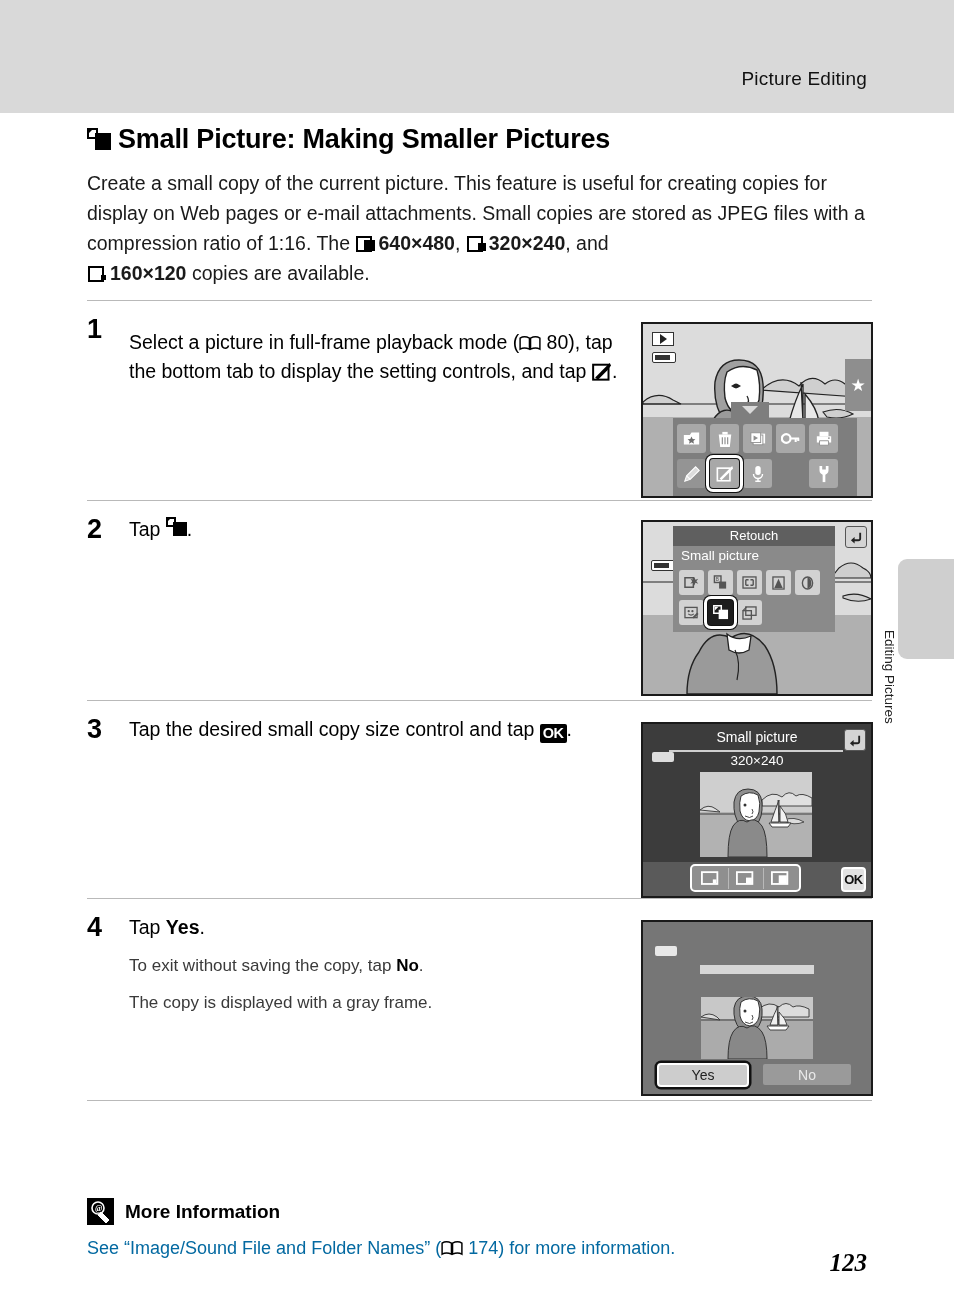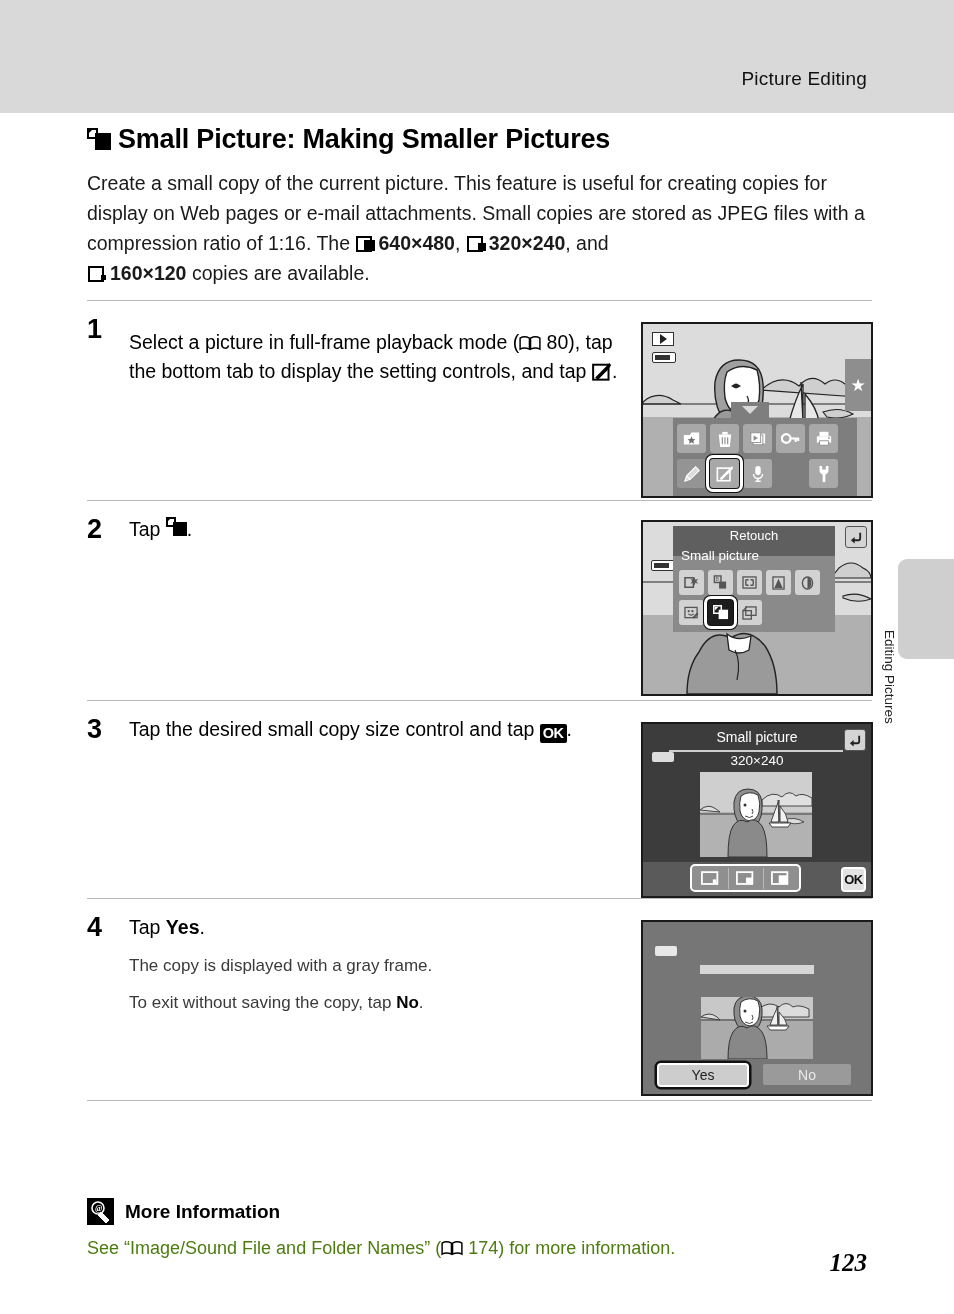--- a/index.html
+++ b/index.html
@@ -138,21 +138,21 @@
   }
   .mbtn.sel{ outline:3px solid #fff; outline-offset:1px; background:#a8a8a8; z-index:3; box-shadow:0 0 0 5px #111; }
   .mbtn.dim{ background:#949494; }
 
   
   .rt-panel{
     position:absolute; left:30px; top:4px; width:162px; height:106px;
     background:#8a8a8a;
   }
   .rt-title{
-    position:absolute; left:0; top:0; width:100%; height:30px;
+    position:absolute; left:0; top:0; width:100%; height:20px;
     background:#5f5f5f; color:#fff; font-size:13px; line-height:20px; text-align:center;
   }
   .rt-sub{
     position:absolute; left:8px; top:22px; color:#fff; font-size:13.5px;
   }
   .rt-back{
     position:absolute; right:4px; top:4px; width:22px; height:22px;
     background:#d4d4d4; border:1.5px solid #555; border-radius:3px; box-sizing:border-box;
     display:flex; align-items:center; justify-content:center;
     color:#222; font-size:14px; line-height:1;
@@ -239,21 +239,21 @@
   .note-head{
     position:absolute; left:87px; top:1198px;
     font-size:19px; font-weight:bold; color:#000;
     display:flex; align-items:center; gap:11px;
   }
   .note-icon{
     width:27px; height:27px; background:#000; position:relative; display:inline-block;
   }
   .note-body{
     position:absolute; left:87px; top:1238px;
-    font-size:18px; color:#4d7c0f;
+    font-size:18px; color:#0369a1;
   }
   .page-num{
     position:absolute; right:87px; top:1249px;
     font-size:25px; font-weight:bold; font-style:italic; color:#000000;
     font-family:"Liberation Serif", serif;
   }
 </style>
 </head>
 <body>
 
@@ -554,24 +554,24 @@
         <path d="M6 6.5 L2 10 l4 3.5z" fill="#222"></path>
       </svg>
   </div>
 </div>
 
 <div class="step-num" style="left:87px; top:912px;">4</div>
 <div class="step-body" style="left:129px; top:913px; width:500px;">
   <span class="lead">
     <span>Tap </span><b>Yes</b><span>.</span>
   </span>
-  <div class="sub" style="margin-top:11px;">The copy is displayed with a gray frame.</div>
   <div class="sub" style="margin-top:11px;">
     <span>To exit without saving the copy, tap </span><b>No</b><span>.</span>
   </div>
+  <div class="sub" style="margin-top:11px;">The copy is displayed with a gray frame.</div>
 </div>
 
 <div class="screen" style="left:641px; top:920px;">
   <div class="s4-bg"></div>
   <div class="s4-batt"></div>
   <div class="s4-cap"></div>
   <div class="s4-thumb">
     <svg viewBox="0 0 112 62" style="position:absolute;inset:0;width:100%;height:100%">
       <rect width="112" height="62" fill="#c8c8c8"></rect>
       <rect y="22" width="112" height="40" fill="#ababab"></rect>

